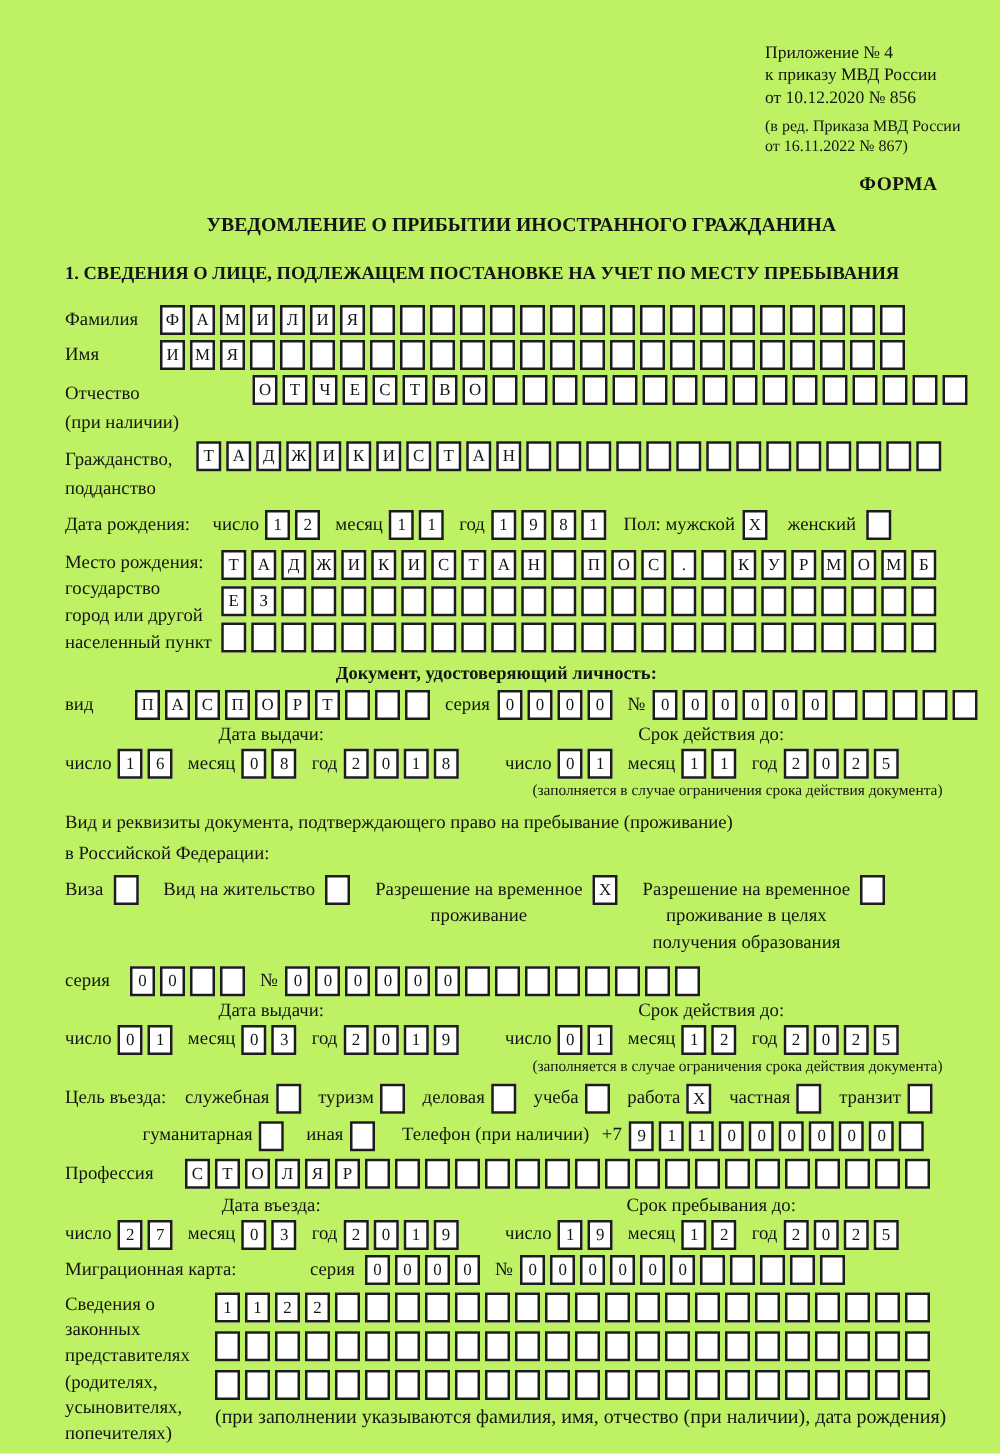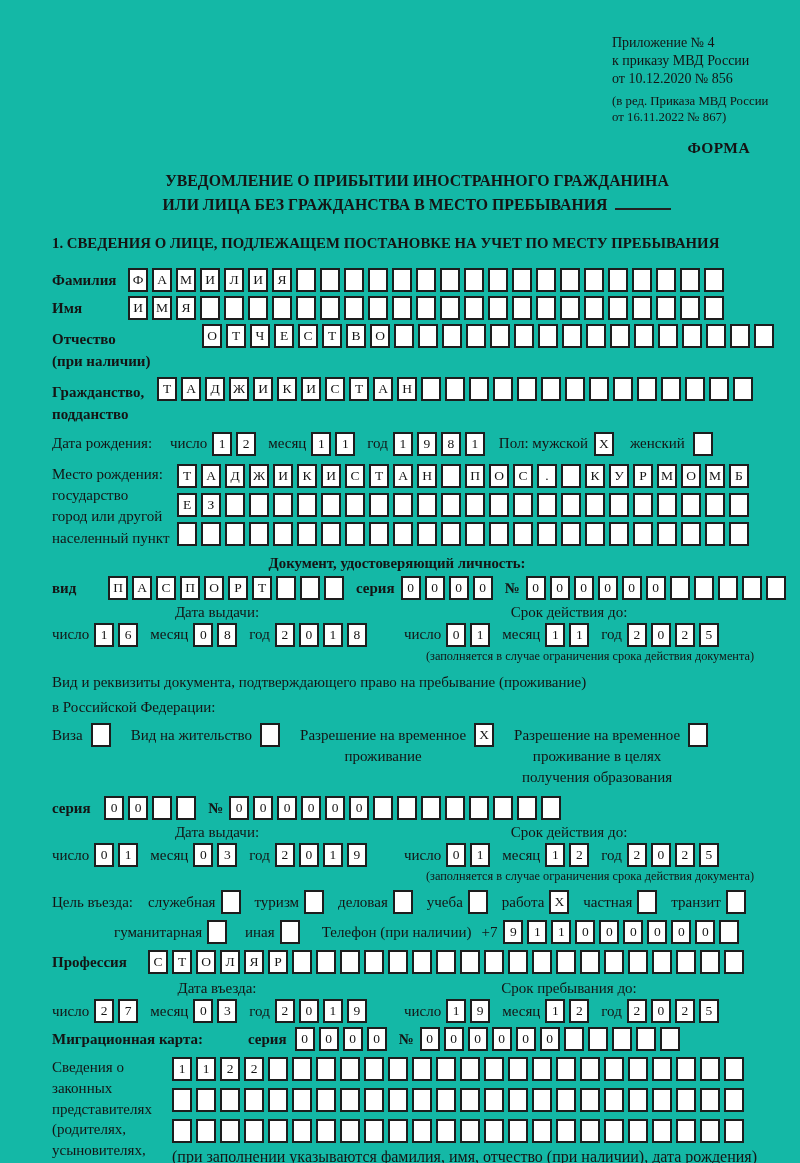--- a/index.html
+++ b/index.html
@@ -1,34 +1,34 @@
 <!DOCTYPE html>
 <html><head>
 <meta charset="utf-8">
 <style>
   * { box-sizing: border-box; }
   html,body { margin:0; padding:0; background:#ffffff; }
   .page {
     width:800px; height:1163px; overflow:hidden;
     padding:34px 18px 10px 52px;
     font-family:"Liberation Serif", serif;
-    color:#141414; font-size:15px; position:relative; background:#14b8a6;
+    color:#141414; font-size:15px; position:relative; background:#bef264;
   }
   
   .legal { margin-left:560px; width:185px; line-height:1.28; font-size:14px; }
   .legal .small { font-size:12.8px; }
   .legal .gap { margin-top:5px; }
   .forma { font-weight:bold; text-align:right; padding-right:32px; font-size:15.5px; margin:14px 0 12px; letter-spacing:.4px; }
   
   .title { text-align:center; font-weight:bold; font-size:15.8px; line-height:1.5; }
   .blank-line { display:inline-block; width:56px; height:13px; border-bottom:2px solid #222; margin-left:8px; }
   .sec1 { font-weight:bold; font-size:14.8px; margin:18px 0 16px; }
   
   .row { display:flex; align-items:flex-start; margin-bottom:4px; }
-  .lbl { padding-top:4px; flex:none;font-weight:bold; }
+  .lbl { padding-top:4px; flex:none; }
   .w76  { width:76px; }
   .w105 { width:105px; }
   .w150 { width:150px; }
   .w125 { width:125px; }
   .lbl2 { line-height:1.5; }
   .boxes { display:flex; flex:none; }
   .box {
     width:20px; height:24px; border:2px solid #1d1d1d; margin-right:4px;
     display:flex; align-items:center; justify-content:center;
     font-size:13.5px; flex:none; background:#fff;
@@ -70,21 +70,20 @@
     <div>к приказу МВД России</div>
     <div>от 10.12.2020 № 856</div>
     <div class="small gap">(в ред. Приказа МВД России</div>
     <div class="small">от 16.11.2022 № 867)</div>
   </div>
 
   <div class="forma">ФОРМА</div>
 
   <div class="title">
     <div>УВЕДОМЛЕНИЕ О ПРИБЫТИИ ИНОСТРАННОГО ГРАЖДАНИНА</div>
-    <div><span>ИЛИ ЛИЦА БЕЗ ГРАЖДАНСТВА В МЕСТО ПРЕБЫВАНИЯ</span><span class="blank-line"></span></div>
   </div>
 
   <div class="sec1">1. СВЕДЕНИЯ О ЛИЦЕ, ПОДЛЕЖАЩЕМ ПОСТАНОВКЕ НА УЧЕТ ПО МЕСТУ ПРЕБЫВАНИЯ</div>
 
   <div class="row">
     <span class="lbl w76">Фамилия</span>
     <span class="boxes">
         <span class="box">Ф</span>
         <span class="box">А</span>
         <span class="box">М</span>

